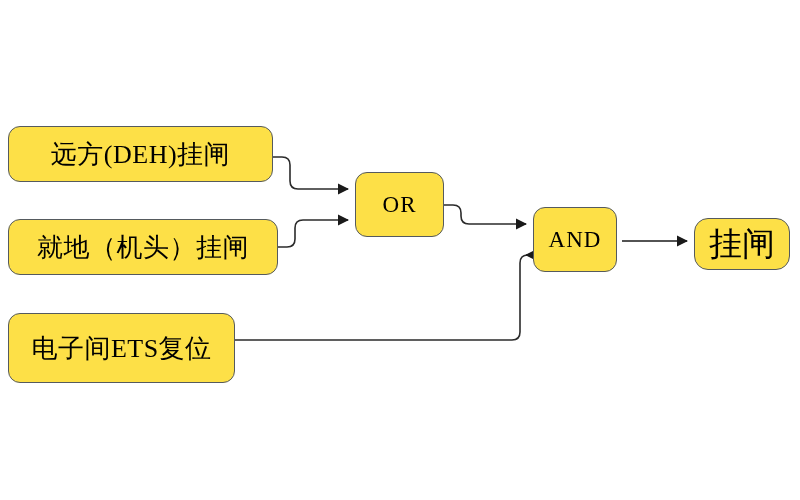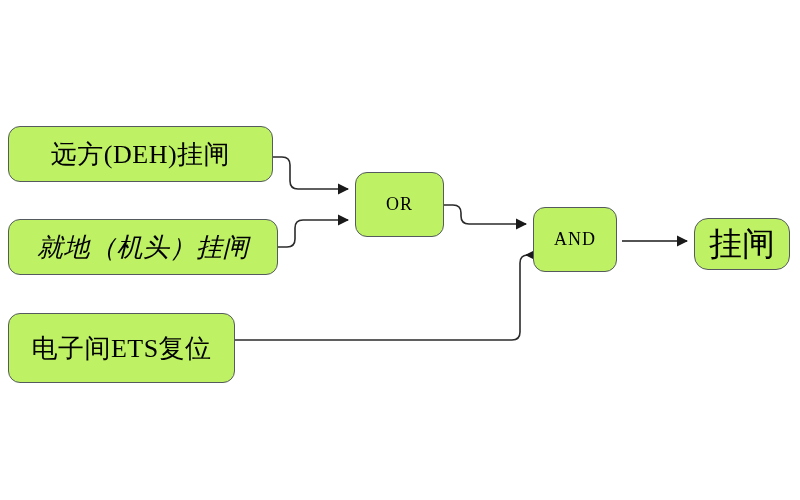--- a/index.html
+++ b/index.html
@@ -20,43 +20,43 @@
     left: 0;
     top: 0;
     width: 800px;
     height: 500px;
   }
   .node {
     position: absolute;
     box-sizing: border-box;
     border: 1.4px solid #555a5e;
     border-radius: 12px;
-    background: #bef264;
+    background: #fde047;
     display: flex;
     align-items: center;
     justify-content: center;
     color: #000000;
     white-space: nowrap;
     z-index: 2;
   }
   .node.input-node {
     font-size: 26px;
     letter-spacing: 0.5px;
   }
   .node.gate-node {
-    font-size: 18px;
+    font-size: 23px;
     letter-spacing: 1px;
   }
   .node.output-node {
     font-size: 33px;
     border-radius: 14px;
   }
   
   #box-deh     { left: 8px;   top: 126px; width: 265px; height: 56px; }
-  #box-local   { left: 8px;   top: 219px; width: 270px; height: 56px; font-style: italic; }
+  #box-local   { left: 8px;   top: 219px; width: 270px; height: 56px; }
   #box-ets     { left: 8px;   top: 313px; width: 227px; height: 70px; }
   #gate-or     { left: 355px; top: 172px; width: 89px;  height: 65px; }
   #gate-and    { left: 533px; top: 207px; width: 84px;  height: 65px; }
   #box-out     { left: 694px; top: 218px; width: 96px;  height: 52px; }
 </style>
 </head>
 <body>
 
 <div id="canvas">
 

